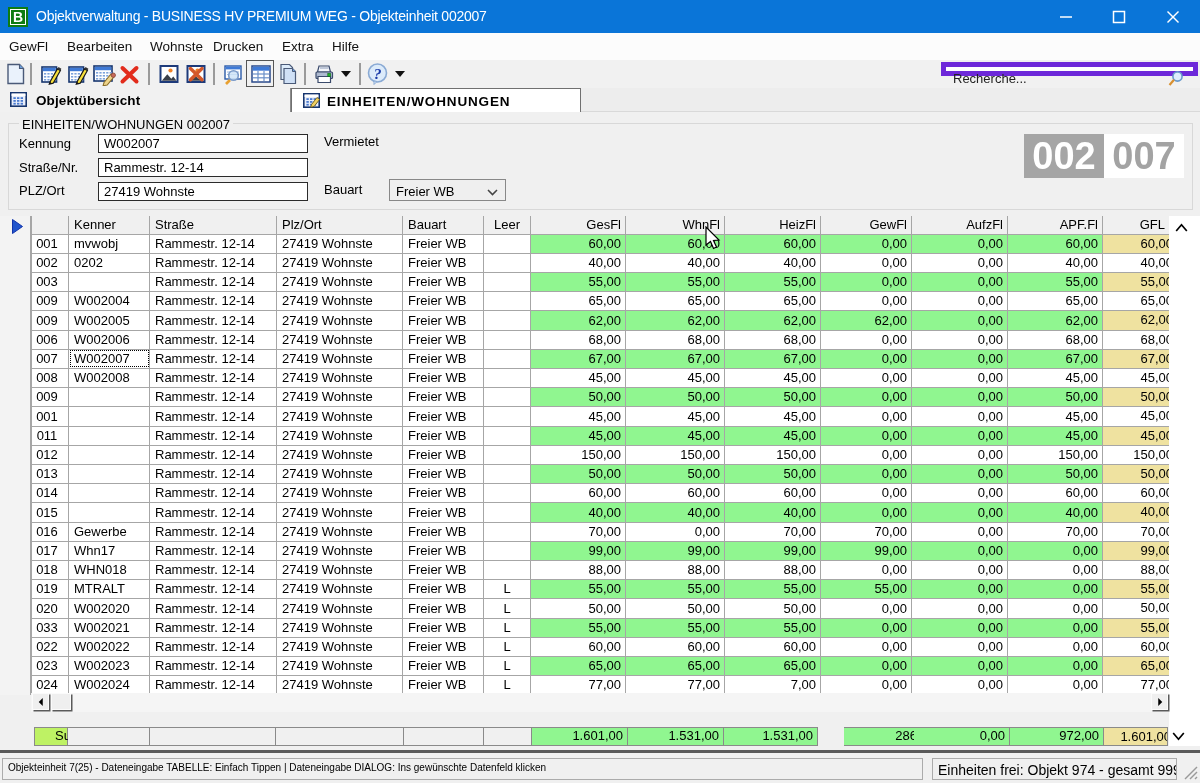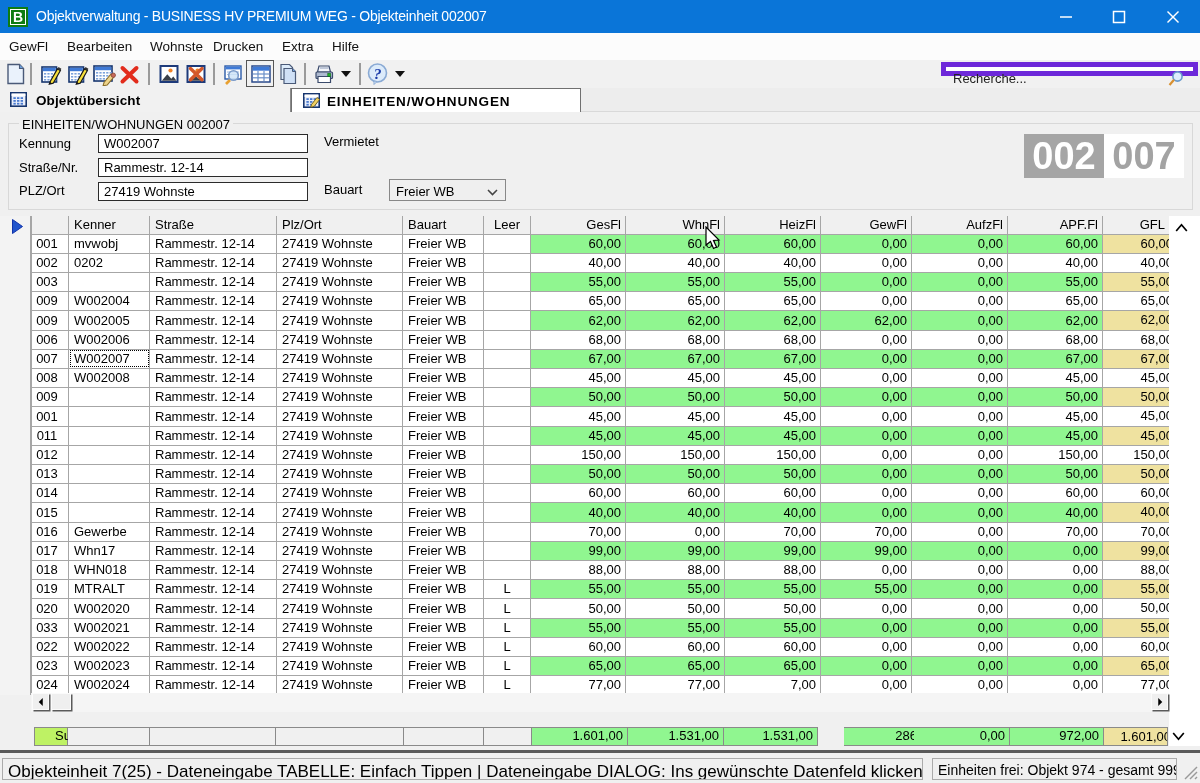--- a/index.html
+++ b/index.html
@@ -780,21 +780,21 @@
     <div class="sumcell t" style="left:1070px;width:64px">
       <span>1.601,00</span>
     </div>
   </div>
   <svg class="abs" id="sumchev" width="13" height="9" viewBox="0 0 13 9">
     <path d="M1.2 1 L6.5 7.2 L11.8 1" stroke="#000" stroke-width="1.7" fill="none"></path>
   </svg>
 
   <div class="abs" id="darkline"></div>
   <div class="abs" id="statusbar">
-    <div class="statcell" style="left:2px;width:921px;font-size:17px">Objekteinheit 7(25) - Dateneingabe TABELLE: Einfach Tippen | Dateneingabe DIALOG: Ins gewünschte Datenfeld klicken</div>
+    <div class="statcell" style="left:2px;width:921px;font-size:10px">Objekteinheit 7(25) - Dateneingabe TABELLE: Einfach Tippen | Dateneingabe DIALOG: Ins gewünschte Datenfeld klicken</div>
     <div class="statcell" style="left:932px;width:245px;font-size:14px">Einheiten frei: Objekt 974 - gesamt 999958</div>
     <svg class="abs" style="left:1184px;top:13px" width="14" height="14">
       <line x1="13" y1="1" x2="1" y2="13" stroke="#999" stroke-width="1.5"></line>
       <line x1="13" y1="6" x2="6" y2="13" stroke="#999" stroke-width="1.5"></line>
       <line x1="13" y1="11" x2="11" y2="13" stroke="#999" stroke-width="1.5"></line>
     </svg>
   </div>
 
   <svg class="abs" style="left:705px;top:226px" width="18" height="26" viewBox="0 0 18 26">
     <path d="M1 1 L1 19 L5.5 15.5 L8.5 22.5 L11.5 21 L8.5 14.5 L14 14 Z" fill="#fff" stroke="#000" stroke-width="1.2"></path>

